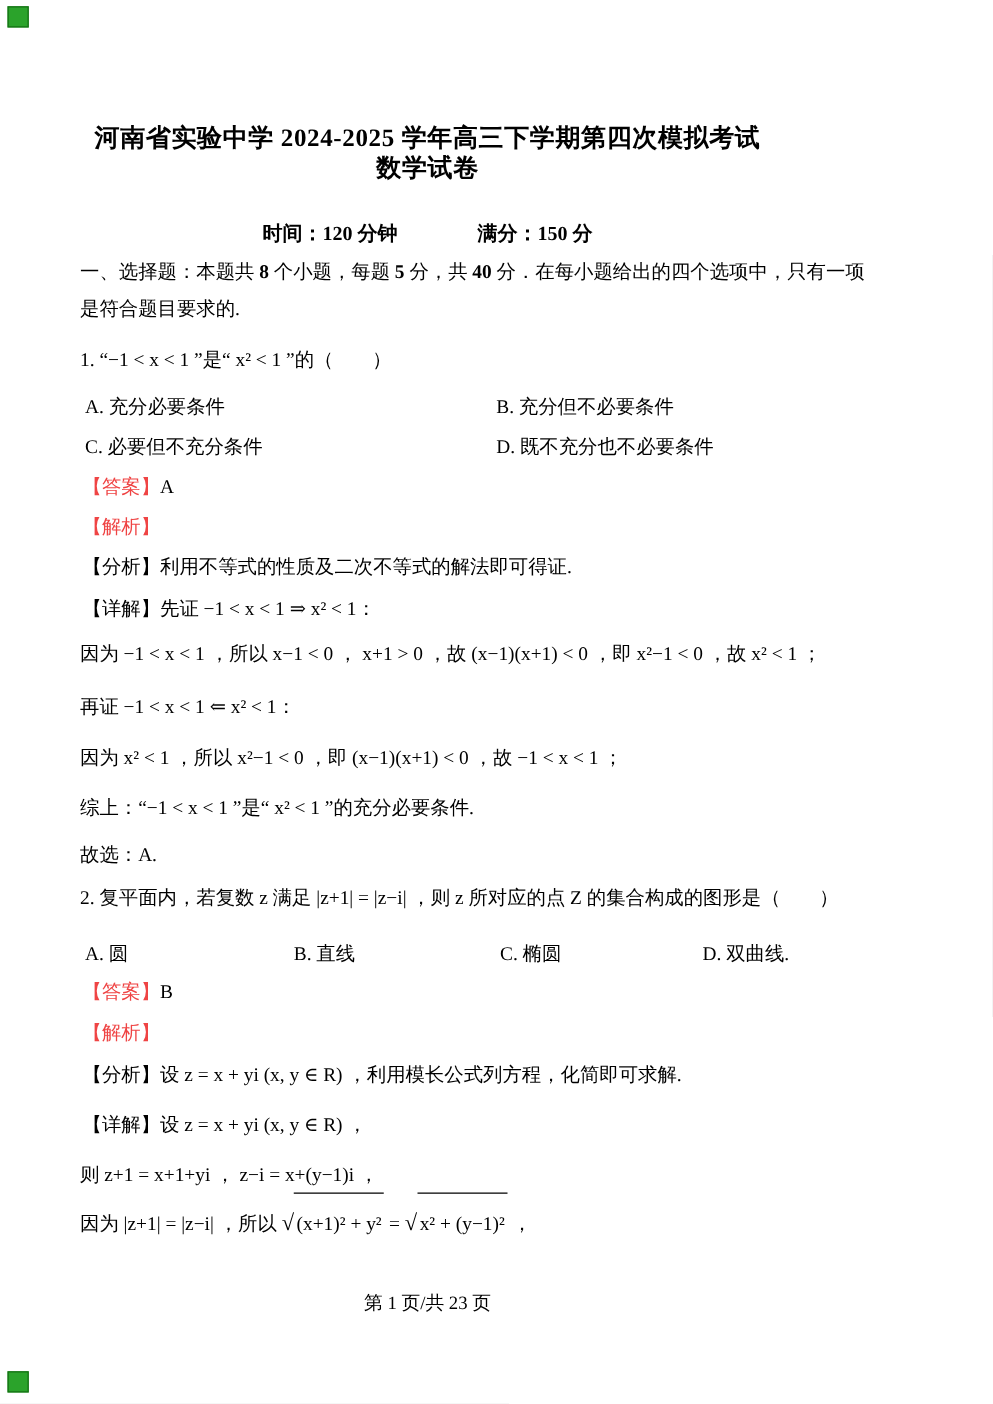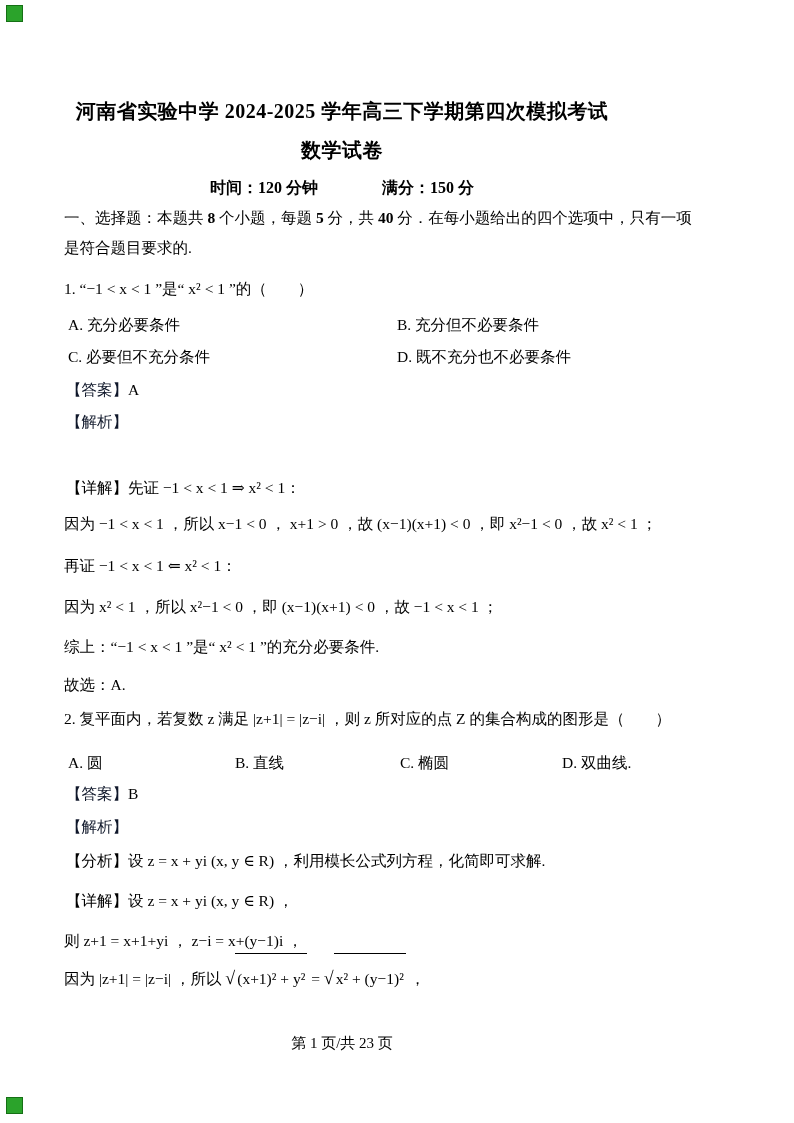--- a/index.html
+++ b/index.html
@@ -13,41 +13,41 @@
     color:#000000;
     font-size:15.5px;
     overflow:hidden;
   }
   .line { position:absolute; white-space:nowrap; line-height:22px; }
   .center { left:0; width:684px; text-align:center; }
   .b { font-weight:bold; }
   .title { font-size:20px; font-weight:bold; letter-spacing:0.5px; }
   .meta { font-size:16px; font-weight:bold; }
   .meta-gap { display:inline-block; width:64px; }
-  .blue { color:#0f172a; }
+  .blue { color:#ef4444; }
   .opt { position:absolute; white-space:nowrap; }
   .sqrt-sym { font-size:18px; }
   .sqrt-rad { border-top:1px solid #000; padding:16px 2px; }
   .marker {
     position:absolute; left:6px;
     width:17px; height:17px;
     background:#2BA32B; border:1.5px solid #157015;
   }
   .footer { font-size:15px; }
 </style>
 </head>
 <body>
 
 <div class="page">
 
   <div class="marker" style="top:5px;"></div>
   <div class="marker" style="top:1097px;"></div>
 
   <div class="line center title" style="top:100px;">河南省实验中学 2024-2025 学年高三下学期第四次模拟考试</div>
-  <div class="line center title" style="top:139px;">数学试卷</div>
+  <div class="line center title" style="top:124px;">数学试卷</div>
 
   <div class="line center meta" style="top:177px;">
     <span>时间：</span><span>120 分钟</span><span class="meta-gap"></span><span>满分：</span><span>150 分</span>
   </div>
 
   <div class="line" style="top:207px; left:64px;">
     <span>一、选择题：本题共 </span><span class="b">8</span><span> 个小题，每题 </span><span class="b">5</span><span> 分，共 </span><span class="b">40</span><span> 分．在每小题给出的四个选项中，只有一项</span>
   </div>
   <div class="line" style="top:237px; left:64px;">是符合题目要求的.</div>
 
@@ -61,20 +61,21 @@
     <span class="opt" style="top:347px; left:68px;">C. 必要但不充分条件</span>
     <span class="opt" style="top:347px; left:397px;">D. 既不充分也不必要条件</span>
   </div>
 
   <div class="line" style="top:379px; left:66px;">
     <span class="blue">【答案】</span><span>A</span>
   </div>
   <div class="line" style="top:411px; left:66px;">
     <span class="blue">【解析】</span>
   </div>
+  <div class="line" style="top:443px; left:66px;">【分析】利用不等式的性质及二次不等式的解法即可得证.</div>
   <div class="line" style="top:477px; left:66px;">【详解】先证 −1 &lt; x &lt; 1 ⇒ x² &lt; 1：</div>
   <div class="line" style="top:513px; left:64px;">因为 −1 &lt; x &lt; 1 ，所以 x−1 &lt; 0 ， x+1 &gt; 0 ，故 (x−1)(x+1) &lt; 0 ，即 x²−1 &lt; 0 ，故 x² &lt; 1 ；</div>
   <div class="line" style="top:555px; left:64px;">再证 −1 &lt; x &lt; 1 ⇐ x² &lt; 1：</div>
   <div class="line" style="top:596px; left:64px;">因为 x² &lt; 1 ，所以 x²−1 &lt; 0 ，即 (x−1)(x+1) &lt; 0 ，故 −1 &lt; x &lt; 1 ；</div>
   <div class="line" style="top:636px; left:64px;">综上：“−1 &lt; x &lt; 1 ”是“ x² &lt; 1 ”的充分必要条件.</div>
   <div class="line" style="top:674px; left:64px;">故选：A.</div>
 
   <div class="line" style="top:708px; left:64px;text-align:center;">2. 复平面内，若复数 z 满足 |z+1| = |z−i| ，则 z 所对应的点 Z 的集合构成的图形是（　　）</div>
 
   <div>

